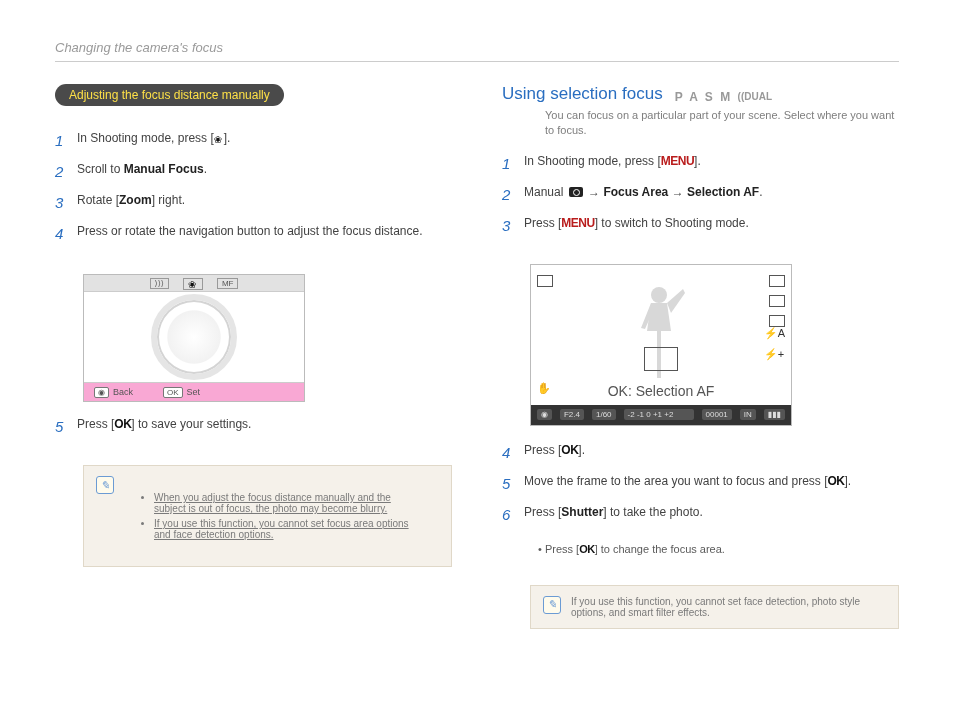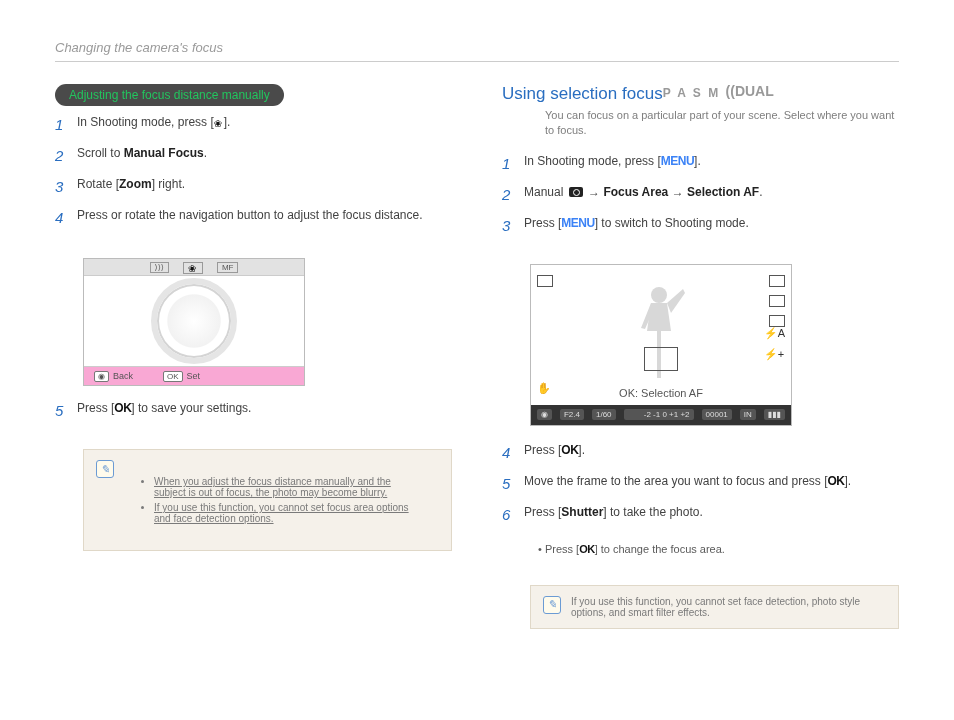--- a/index.html
+++ b/index.html
@@ -32,25 +32,25 @@
     flex: 1;
   }
   .col {
     flex: 1;
     display: flex;
     flex-direction: column;
   }
   .pill {
     display: inline-block;
     background: #4a4a4a;
-    color: #22c55e;
+    color: #fde047;
     padding: 4px 14px;
     border-radius: 14px;
     font-size: 12px;
-    margin-bottom: 8px;
+    margin-bottom: 24px;
     width: fit-content;
   }
   .instr-list {
     list-style: none;
     padding: 0;
     margin: 0 0 12px 0;
   }
   .instr-item {
     display: flex;
     margin-bottom: 10px;
@@ -153,29 +153,30 @@
     margin: 16px;
     padding-left: 14px;
     text-decoration: underline;
   }
   .note-body li { margin-bottom: 4px; }
   .section-title {
     color: #2a6ec0;
     font-size: 17px;
     margin-bottom: 4px;
     display:flex;
-    align-items:flex-start;
+    align-items:flex-end;
+    gap:12px;
   }
   .modes {
     color:#999;
     font-size:12px;
     letter-spacing:2px;
     font-weight:600;
   }
-  .modes .dual { font-size:14px; letter-spacing:0; position:relative; top:-1px;}
+  .modes .dual { font-size:10px; letter-spacing:0; position:relative; top:-1px;}
   .subtext {
     color: #7e7e7e;
     font-size: 11px;
     line-height: 1.4;
     margin-bottom: 14px;
     margin-left: 43px;
   }
   .scene-box {
     border:1px solid #bbb;
     width: 260px;
@@ -210,21 +211,21 @@
     display:flex;
     flex-direction:column;
     gap:8px;
   }
   .side-icons-r span {
     width:14px; height:10px; border:1px solid #555; display:block;
   }
   .tl-icon { position:absolute; left:6px; top:10px; width:14px; height:10px; border:1px solid #555;}
   .flash-icons { position:absolute; right:6px; top:62px; display:flex; flex-direction:column; gap:8px; font-size:11px; color:#333;}
   .bl-icon { position:absolute; left:6px; bottom:30px; font-size:11px;}
-  .ok-sel { position:absolute; bottom:26px; left:50%; transform:translateX(-50%); font-size:11px; color:#555;}
+  .ok-sel { position:absolute; bottom:26px; left:50%; transform:translateX(-50%); font-size:14px; color:#555;}
   .statusbar {
     position:absolute;
     bottom:0; left:0; right:0;
     height:20px;
     background:#333;
     color:#ddd;
     display:flex;
     align-items:center;
     gap:8px;
     padding:0 6px;
@@ -240,21 +241,21 @@
   }
   .footer {
     text-align:left;
     color:#999;
     font-size:11px;
     margin-top:10px;
     font-style:italic;
   }
   .footer .pg { color:#444; font-weight:600;}
   .ok-glyph { font-weight:bold; letter-spacing:-0.5px; color:#111;}
-  .menu-glyph { font-weight:bold; letter-spacing:-0.5px; color:#3b82f6;}
+  .menu-glyph { font-weight:bold; letter-spacing:-0.5px; color:#b91c1c;}
   .cam-glyph {
     display:inline-block;
     width:14px; height:10px;
     background:#222;
     border-radius:2px;
     position:relative;
     top:1px;
     margin:0 2px;
   }
   .cam-glyph::after {
@@ -397,21 +398,21 @@
                 <path d="M20 20 L10 45 L14 46 L22 28 Z"></path>
               </g>
             </svg>
         </div>
         <div class="focus-rect"></div>
         <div class="ok-sel">OK: Selection AF</div>
         <div class="statusbar">
           <span>◉</span>
           <span>F2.4</span>
           <span>1/60</span>
-          <span style="flex:1; text-align:right;">-2 -1 0 +1 +2</span>
+          <span style="flex:1; text-align:left;">-2 -1 0 +1 +2</span>
           <span>00001</span>
           <span>IN</span>
           <span>▮▮▮</span>
         </div>
       </div>
 
       <ul class="instr-list">
         <li class="instr-item">
           <span class="instr-num">4</span>
           <span class="instr-text">

